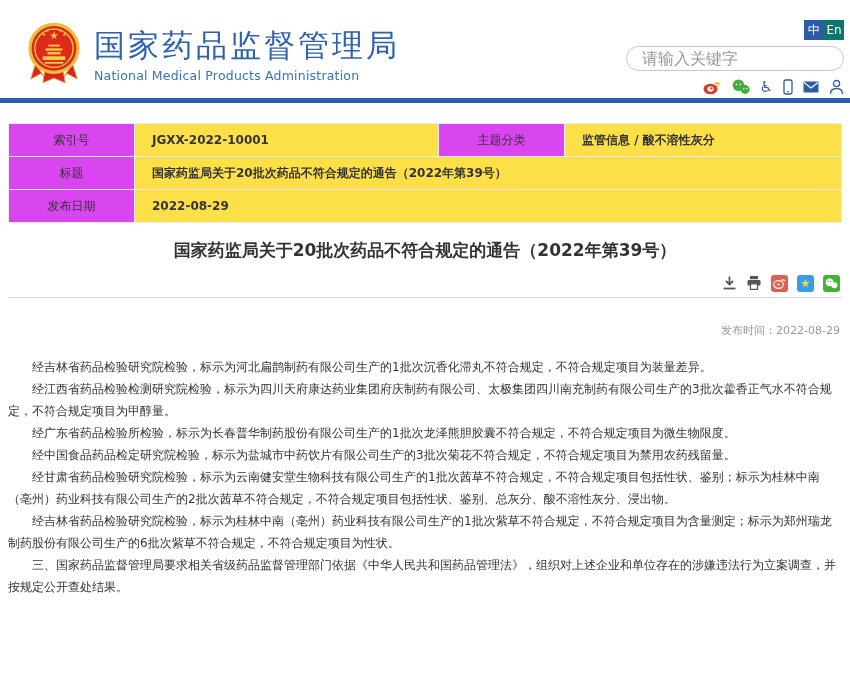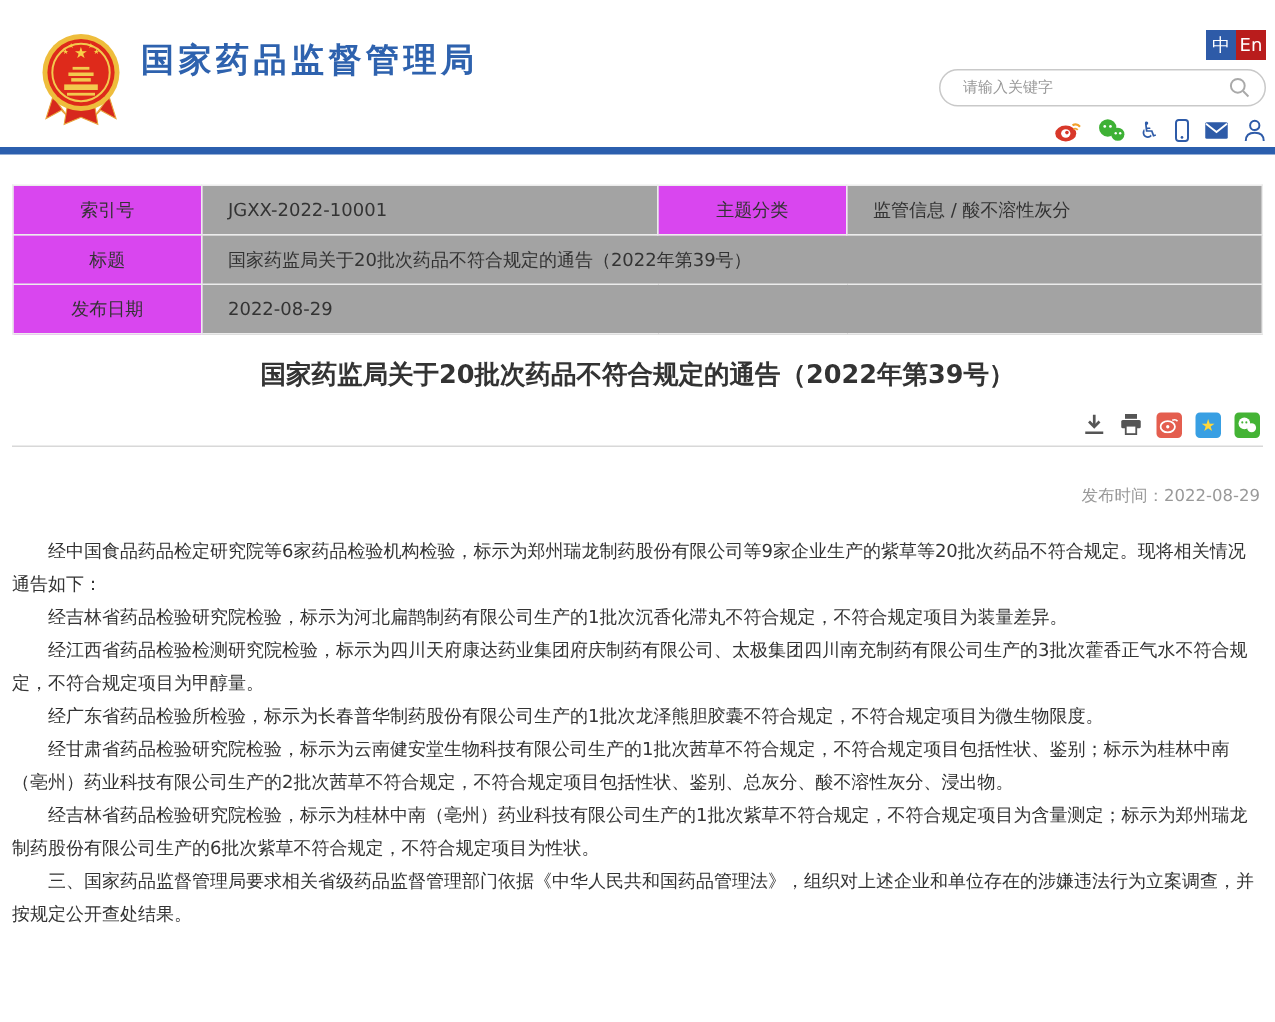--- a/index.html
+++ b/index.html
@@ -6,43 +6,43 @@
   html,body { margin:0; padding:0; }
   body {
     width:850px; height:681px; overflow:hidden; background:#fff;
     font-family:"DejaVu Sans","Liberation Sans",sans-serif; color:#333;
   }
   
   .site-header { position:relative; height:98px; background:#fff; }
   .brand { position:absolute; left:26px; top:20px; display:flex; align-items:flex-start; }
   .emblem { width:56px; height:66px; margin-right:12px; }
   .brand-text { padding-top:8px; }
-  .brand-cn { font-size:22px; font-weight:bold; color:#2e62ae; letter-spacing:3px; line-height:1.15; }
+  .brand-cn { font-size:31px; font-weight:normal; color:#2e62ae; letter-spacing:3px; line-height:1.15; }
   .brand-en { font-size:12.5px; color:#3a71b8; margin-top:4px; letter-spacing:0.2px; }
   .header-right { position:absolute; right:6px; top:20px; display:flex; flex-direction:column; align-items:flex-end; }
   .lang-toggle { display:flex; }
   .lang-btn { width:20px; height:20px; font-size:12px; display:flex; align-items:center; justify-content:center; cursor:pointer; }
   .lang-zh { background:#2e5ba8; color:#fff; }
-  .lang-en { background:#b91c1c; color:#fff; }
+  .lang-en { background:#0f766e; color:#fff; }
   .search-box { margin-top:6px; width:218px; height:25px; border:1px solid #c9c9c9; border-radius:13px;
     display:flex; align-items:center; padding:0 9px 0 13px; background:#fff; }
-  .search-box input { border:none; outline:none; flex:1; font-size:10px; color:#333; background:transparent;
+  .search-box input { border:none; outline:none; flex:1; font-size:16px; color:#333; background:transparent;
     font-family:Liberation Serif, serif; }
   .search-box input::placeholder { color:#999; }
   .quick-icons { margin-top:8px; display:flex; align-items:center; gap:10px; }
   .qicon { display:inline-flex; align-items:center; justify-content:center; height:16px; }
   .wheelchair { color:#2e5ba8; font-size:15px; line-height:16px; }
   
   .blue-bar { height:5px; background:#2b5fae; }
   
   .main { padding:0 8px; }
   table.meta { width:100%; border-collapse:collapse; margin-top:20px; font-size:12px; color:#333; }
   table.meta td { border:1px solid #ececec; height:33px; }
   td.m-label { background:#d946ef; text-align:center; width:126px; color:#333; }
-  td.m-value { padding-left:17px; background:#a3a3a3; }
+  td.m-value { padding-left:17px; background:#fde047;font-weight:bold; }
   td.m-value-1 { width:304px; }
   .doc-title { text-align:center; font-size:17px; font-weight:600; color:#333; margin-top:15px; line-height:25px; }
   .doc-tools { display:flex; justify-content:flex-end; align-items:center; gap:9px; margin-top:5px; height:18px; padding-right:2px; }
   .tool-btn { display:inline-flex; cursor:pointer; }
   .share-badge { width:17px; height:17px; border-radius:3px; display:inline-flex; align-items:center; justify-content:center; cursor:pointer; }
   .share-weibo { background:#e45e4f; }
   .share-star { background:#389fe3; color:#ffd83c; font-size:11px; line-height:1; }
   .share-wechat { background:#44b335; }
   .rule { border:none; border-top:1px solid #d8d8d8; margin:5px 0 0 0; }
   .pub-time { text-align:right; font-size:11px; color:#999; margin-top:25px; padding-right:2px; }
@@ -71,20 +71,21 @@
       <text x="41" y="16" font-size="5" fill="#f8d048" text-anchor="middle">★</text>
 
       <rect x="24" y="25" width="12" height="2" fill="#f3c94e"></rect>
       <rect x="21" y="29" width="18" height="2.5" fill="#f3c94e"></rect>
       <rect x="23" y="33" width="14" height="2.5" fill="#f3c94e"></rect>
       <rect x="18" y="37.5" width="24" height="4" fill="#f3c94e"></rect>
       <rect x="20" y="43.5" width="20" height="2" fill="#f3c94e"></rect>
     </svg>
     <div class="brand-text">
       <div class="brand-cn">国家药品监督管理局</div>
+      <div class="brand-en">National Medical Products Administration</div>
     </div>
   </div>
 
   <div class="header-right">
     <div class="lang-toggle">
       <span class="lang-btn lang-zh">中</span>
       <span class="lang-btn lang-en">En</span>
     </div>
     <div class="search-box">
       <input type="text" placeholder="请输入关键字" style="">
@@ -196,23 +197,23 @@
     </span>
   </div>
 
   <hr class="rule">
 
   <div class="pub-time">
     <span>发布时间：</span><span>2022-08-29</span>
   </div>
 
   <div class="doc-body">
-    <p>经中国食品药品检定研究院等6家药品检验机构检验，标示为郑州瑞龙制药股份有限公司等9家企业生产的紫草等20批次药品不符合规定。现将相关情况通告如下：</p>
     <p>经吉林省药品检验研究院检验，标示为河北扁鹊制药有限公司生产的1批次沉香化滞丸不符合规定，不符合规定项目为装量差异。</p>
     <p>经江西省药品检验检测研究院检验，标示为四川天府康达药业集团府庆制药有限公司、太极集团四川南充制药有限公司生产的3批次藿香正气水不符合规定，不符合规定项目为甲醇量。</p>
     <p>经广东省药品检验所检验，标示为长春普华制药股份有限公司生产的1批次龙泽熊胆胶囊不符合规定，不符合规定项目为微生物限度。</p>
+    <p>经中国食品药品检定研究院检验，标示为盐城市中药饮片有限公司生产的3批次菊花不符合规定，不符合规定项目为禁用农药残留量。</p>
     <p>经甘肃省药品检验研究院检验，标示为云南健安堂生物科技有限公司生产的1批次茜草不符合规定，不符合规定项目包括性状、鉴别；标示为桂林中南（亳州）药业科技有限公司生产的2批次茜草不符合规定，不符合规定项目包括性状、鉴别、总灰分、酸不溶性灰分、浸出物。</p>
     <p>经吉林省药品检验研究院检验，标示为桂林中南（亳州）药业科技有限公司生产的1批次紫草不符合规定，不符合规定项目为含量测定；标示为郑州瑞龙制药股份有限公司生产的6批次紫草不符合规定，不符合规定项目为性状。</p>
     <p>三、国家药品监督管理局要求相关省级药品监督管理部门依据《中华人民共和国药品管理法》，组织对上述企业和单位存在的涉嫌违法行为立案调查，并按规定公开查处结果。</p>
 
   </div>
 
 </main>
 
 </body></html>

